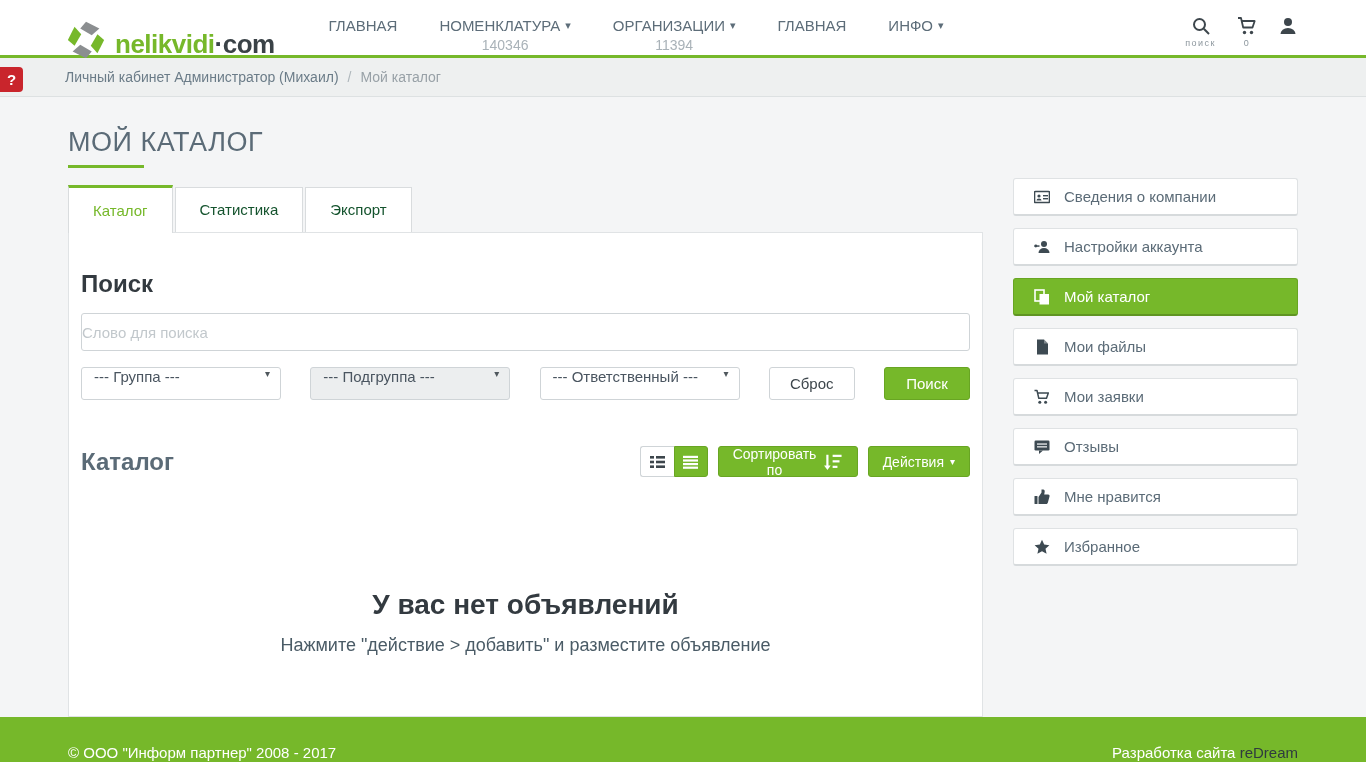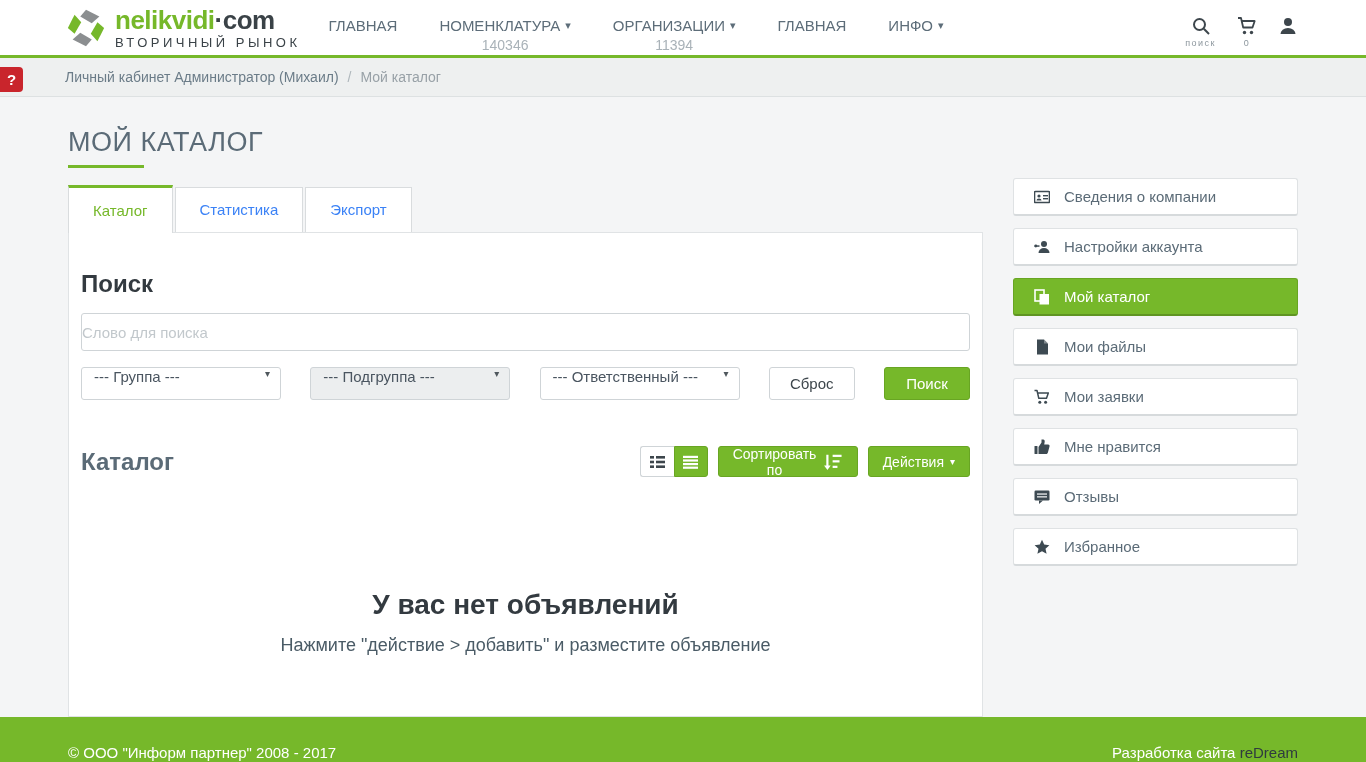--- a/index.html
+++ b/index.html
@@ -13,21 +13,21 @@
 
   
   .header {
     background:#fff; height:58px; flex:0 0 58px;
     border-bottom:3px solid #76b82a;
     display:flex; align-items:flex-start;
     padding:0 68px 0 65px; position:relative;
   }
   .logo { display:flex; align-items:center; margin-top:7px; cursor:pointer; }
   .logo-mark { width:42px; height:42px; margin-right:8px; }
-  .logo-textbox { display:flex; flex-direction:column; line-height:1; }
+  .logo-textbox { display:flex; flex-direction:column; line-height:1;margin-top:24px; }
   .logo-line1 { font-size:26px; font-weight:700; letter-spacing:-0.5px; }
   .logo-primary { color:#76b82a; }
   .logo-dot { color:#3a4247; font-weight:700; }
   .logo-suffix { color:#3a4247; }
   .logo-tagline { font-size:13px; color:#3a4247; letter-spacing:3.5px; margin-top:3px; font-weight:500; }
 
   .nav { display:flex; margin-left:28px; margin-top:17px; gap:42px; }
   .nav-item { display:flex; flex-direction:column; align-items:center; cursor:pointer; }
   .nav-label-row { display:flex; align-items:center; gap:5px; font-size:15px; color:#5d6d79; }
   .nav-caret { font-size:11px; color:#5d6d79; }
@@ -57,21 +57,21 @@
   
   .main-wrap { flex:1 1 auto; padding:0 68px; display:flex; gap:30px; align-items:flex-start; }
   .content-col { flex:1 1 auto; min-width:0; }
 
   .page-title { font-size:27px; font-weight:500; color:#5b6b77; letter-spacing:0.5px; margin-top:30px; }
   .title-underline { width:76px; height:3px; background:#76b82a; margin-top:7px; }
 
   .tabs { display:flex; align-items:flex-end; margin-top:17px; }
   .tab {
     background:#fff; border:1px solid #d9dcde; border-bottom:none;
-    font-size:15px; color:#3b82f6; padding:13px 24px 14px;
+    font-size:15px; color:#14532d; padding:13px 24px 14px;
     cursor:pointer; margin-right:2px; position:relative; z-index:2;
   }
   .tab.active {
     border-top:3px solid #76b82a; color:#76b82a; padding-top:14px; margin-bottom:-1px;
   }
 
   .panel {
     background:#fff; border:1px solid #e0e3e5; min-height:446px;
     padding:0 12px; position:relative; z-index:1;
   }
@@ -346,33 +346,33 @@
     <div class="side-item">
       <svg viewBox="0 0 16 16" fill="currentColor">
         <path d="M0.5 1.5 h2.5 l1.8 7.8 h7.7 l1.8-5.3 h-10.8" fill="none" stroke="currentColor" stroke-width="1.5" stroke-linejoin="round"></path>
         <circle cx="5.8" cy="13.3" r="1.5"></circle>
           <circle cx="11.6" cy="13.3" r="1.5"></circle>
       </svg>
       <span>Мои заявки</span>
     </div>
     <div class="side-item">
       <svg viewBox="0 0 16 16" fill="currentColor">
-        <rect x="0.5" y="7" width="3" height="8" rx="0.6"></rect>
-        <path d="M4.5 8 l3-4.5 v-3 h1.8 c1 0 1.6 1 1.4 2.2 l-0.5 2.8 h4 c1 0 1.6 0.9 1.3 1.9 l-1.6 6.1 c-0.2 0.9-0.8 1.5-1.7 1.5 h-7.7 z"></path>
-      </svg>
-      <span>Мне нравится</span>
-    </div>
-    <div class="side-item">
-      <svg viewBox="0 0 16 16" fill="currentColor">
         <rect x="0.5" y="1.5" width="15" height="10" rx="1.2"></rect>
         <rect x="3" y="4.4" width="10" height="1.3" fill="#fff" opacity="0.9"></rect>
         <rect x="3" y="7.2" width="10" height="1.3" fill="#fff" opacity="0.9"></rect>
         <path d="M5 11.5 v3.5 l4-3.5 z"></path>
       </svg>
       <span>Отзывы</span>
+    </div>
+    <div class="side-item">
+      <svg viewBox="0 0 16 16" fill="currentColor">
+        <rect x="0.5" y="7" width="3" height="8" rx="0.6"></rect>
+        <path d="M4.5 8 l3-4.5 v-3 h1.8 c1 0 1.6 1 1.4 2.2 l-0.5 2.8 h4 c1 0 1.6 0.9 1.3 1.9 l-1.6 6.1 c-0.2 0.9-0.8 1.5-1.7 1.5 h-7.7 z"></path>
+      </svg>
+      <span>Мне нравится</span>
     </div>
     <div class="side-item">
       <svg viewBox="0 0 16 16" fill="currentColor">
         <polygon points="8,0.8 10.2,5.6 15.4,6.2 11.5,9.7 12.6,14.8 8,12.2 3.4,14.8 4.5,9.7 0.6,6.2 5.8,5.6"></polygon>
       </svg>
       <span>Избранное</span>
     </div>
   </div>
 </div>
 

